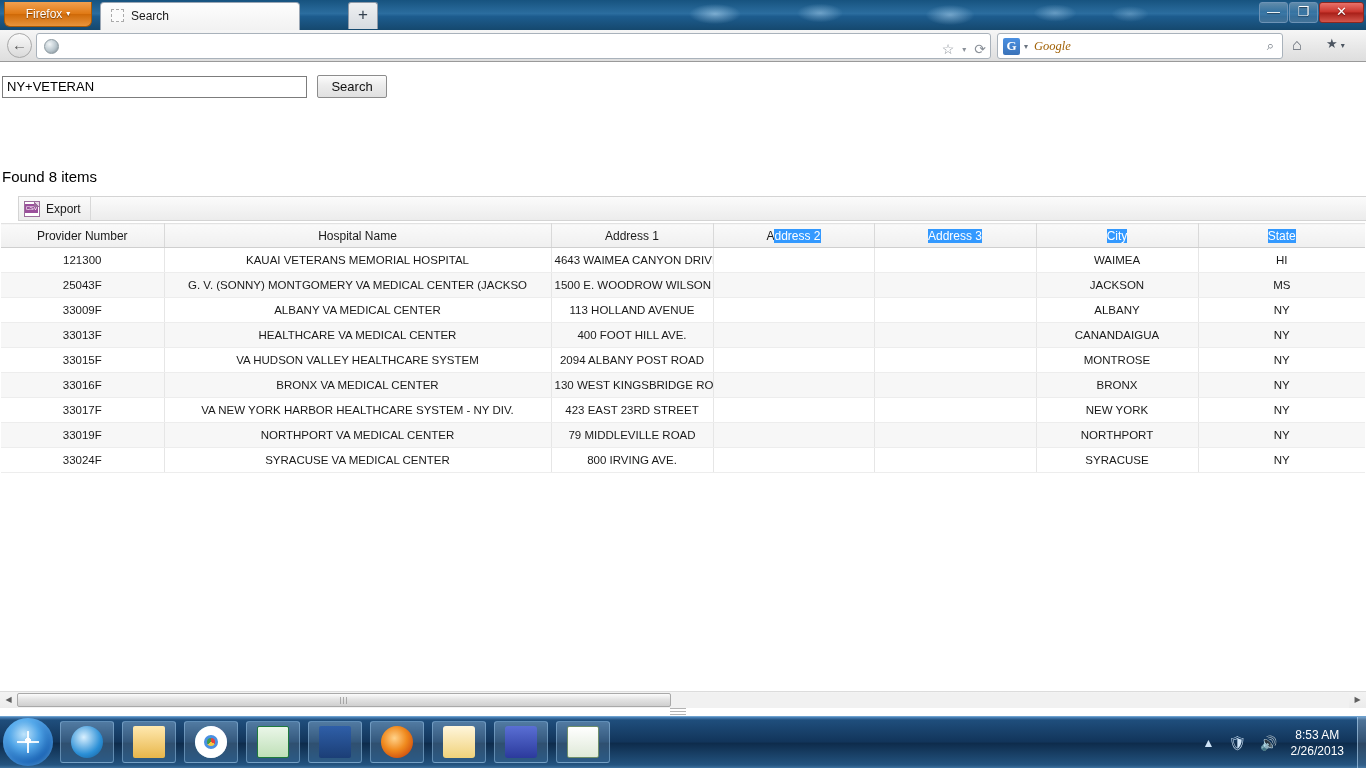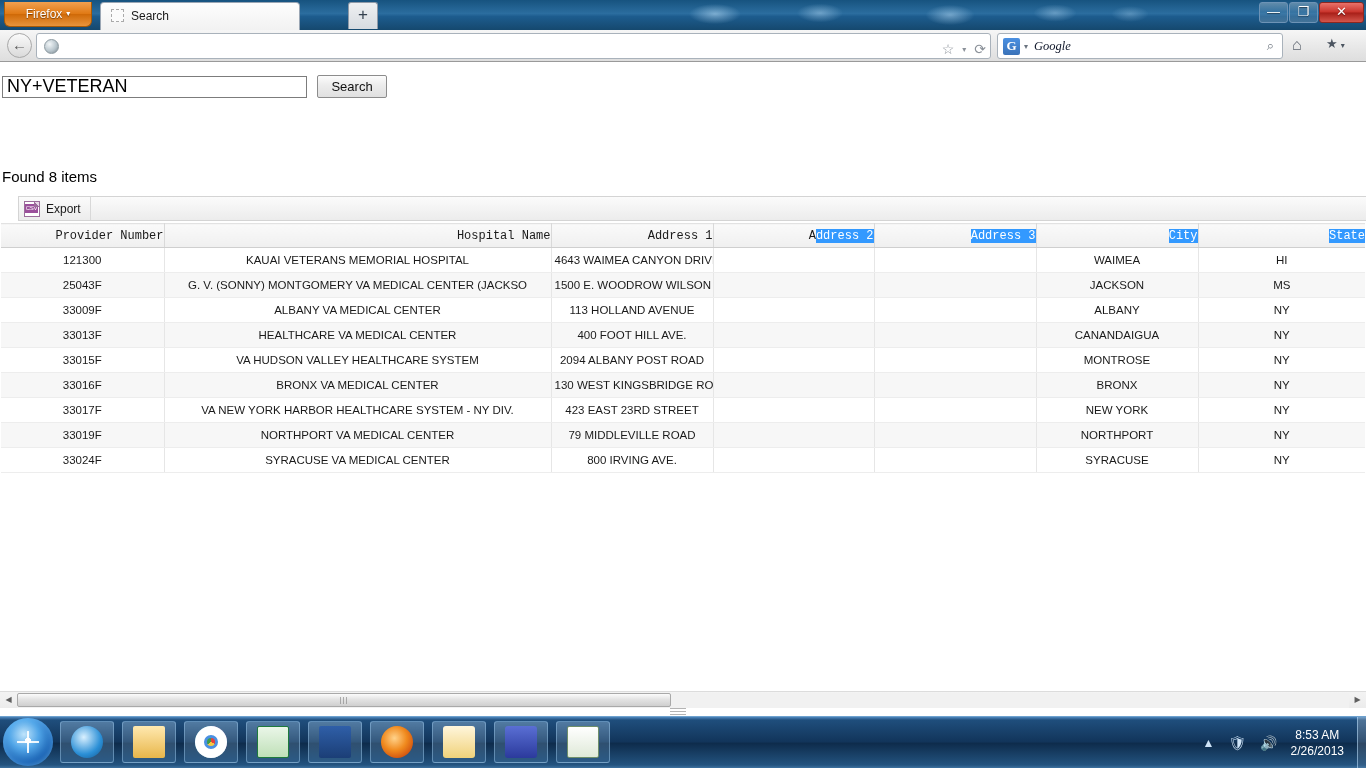--- a/index.html
+++ b/index.html
@@ -111,34 +111,34 @@
     background: #fff; border: 1px solid #a9b2bb; border-radius: 3px;
     display: flex; align-items: center;
   }
   #glogo {
     width: 17px; height: 17px; margin-left: 5px; flex: none;
     background: linear-gradient(to bottom, #4a90e2, #3a72b8);
     color: #fff; font-size: 13px; font-weight: bold; line-height: 16px; text-align: center;
     border-radius: 2px; font-family: "Liberation Serif", serif;
   }
   #gcaret { color: #6b7480; font-size: 8px; margin: 0 6px 0 4px; }
-  #gplaceholder { font-size: 12.5px; color: #0f172a; font-style: italic; font-family: "Liberation Serif", serif; }
+  #gplaceholder { font-size: 12.5px; color: #a16207; font-style: italic; font-family: "Liberation Serif", serif; }
   #magnifier { margin-left: auto; margin-right: 8px; color: #6f7780; font-size: 13px; }
   #homebtn { position: absolute; left: 1292px; top: 6px; color: #5d6570; font-size: 16px; }
   #bookmarkbtn { position: absolute; left: 1326px; top: 6px; color: #4b5460; font-size: 13px; }
 
   
   #content {
     position: absolute; left: 0; top: 62px; width: 1366px; height: 654px;
     background: #ffffff; overflow: hidden;
   }
   #searchrow { position: absolute; left: 2px; top: 13px; }
   #q {
     width: 305px; height: 22px; border: 1px solid #7c7c7c;
-    font-family: "Liberation Sans", sans-serif; font-size: 18px;
+    font-family: "Liberation Sans", sans-serif; font-size: 13px;
     padding: 0 4px; color: #000; background: #fff;
     vertical-align: middle;
   }
   #searchbtn {
     height: 23px; margin-left: 6px; padding: 0 13px;
     font-family: "Liberation Sans", sans-serif; font-size: 13px;
     background: linear-gradient(to bottom, #fcfcfc 0%, #ececec 45%, #e0e0e0 100%);
     border: 1px solid #8c8c8c; border-radius: 2px; color: #111;
     vertical-align: middle;
   }
@@ -169,21 +169,21 @@
   #exportlabel { font-size: 12px; color: #1a1a1a; }
 
   
   #tablewrap { position: absolute; left: 1px; top: 161px; width: 1364px; }
   table#grid { border-collapse: collapse; table-layout: fixed; width: 1364px; }
   #grid th {
     height: 24px; font-size: 12px; font-weight: normal; color: #1a1a1a;
     background: linear-gradient(to bottom, #fafafa 0%, #efefef 100%);
     border-right: 1px solid #d9d9d9; border-bottom: 1px solid #cfcfcf;
     border-top: 1px solid #e2e2e2;
-    text-align: right; overflow: hidden; white-space: nowrap; font-family: Liberation Mono, monospace;
+    text-align: center; overflow: hidden; white-space: nowrap;
   }
   #grid th:last-child { border-right: none; }
   #grid td {
     height: 25px; font-size: 11.5px; color: #1a1a1a;
     border-right: 1px solid #e6e6e6; border-bottom: 1px solid #ededed;
     text-align: center; overflow: hidden; white-space: nowrap; padding: 0 3px;
   }
   #grid td:last-child { border-right: none; }
   #grid tbody tr:nth-child(odd) { background: #ffffff; }
   #grid tbody tr:nth-child(even) { background: #f7f7f7; }

